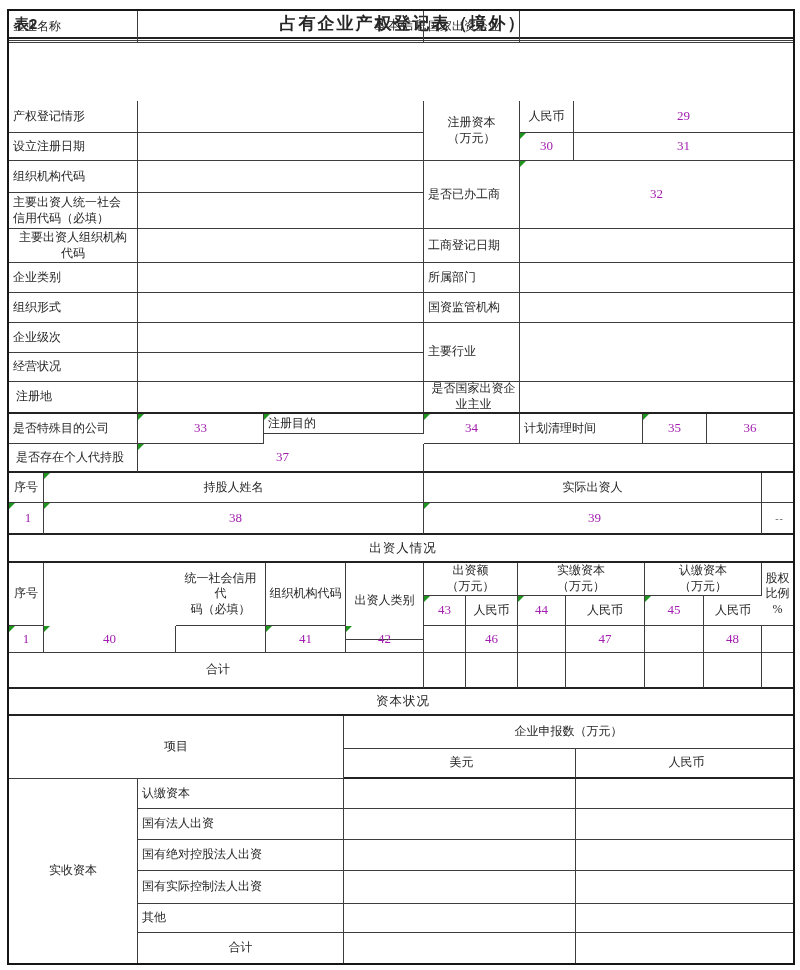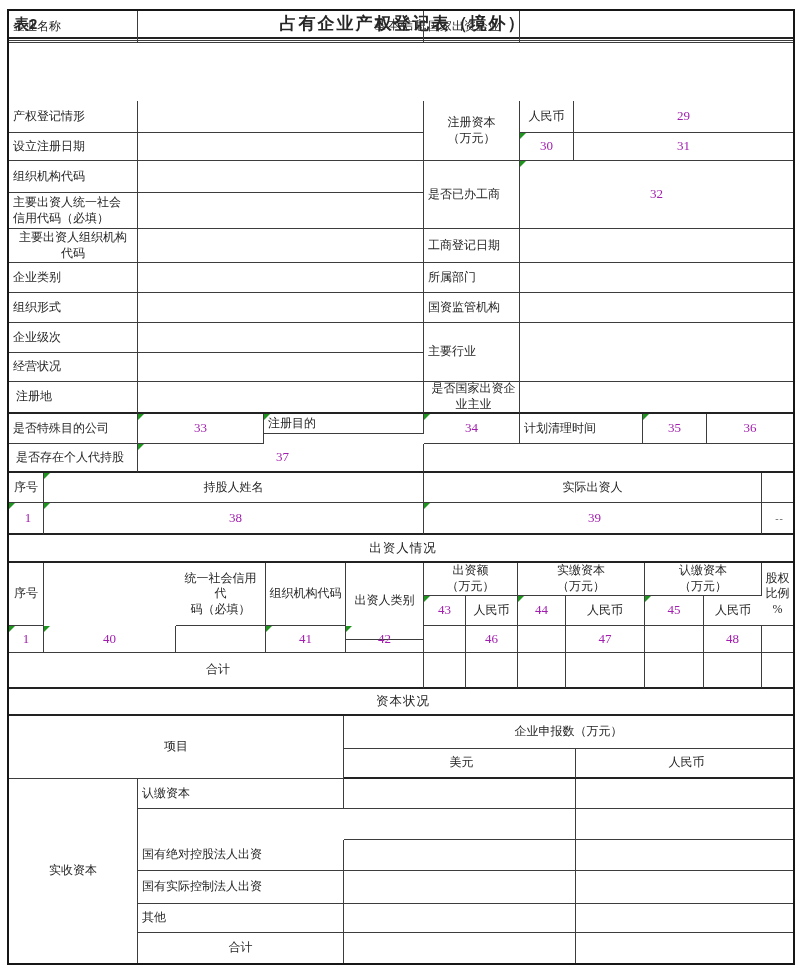--- a/index.html
+++ b/index.html
@@ -160,20 +160,21 @@
   <div class="c sec nr b2" style="left:0;top:678px;width:784px;height:27px">资本状况</div>
 
   <div class="c" style="left:0;top:705px;width:335px;height:63px">项目</div>
   <div class="c nr" style="left:335px;top:705px;width:449px;height:33px">企业申报数（万元）</div>
   <div class="c b2" style="left:335px;top:738px;width:232px;height:30px">美元</div>
   <div class="c nr b2" style="left:567px;top:738px;width:217px;height:30px">人民币</div>
 
   <div class="c nb" style="left:0;top:768px;width:129px;height:184px">实收资本</div>
 
   <div class="c lab" style="left:129px;top:768px;width:206px;height:30px">认缴资本</div>
+  <div class="c lab" style="left:129px;top:798px;width:206px;height:31px">国有法人出资</div>
   <div class="c lab" style="left:129px;top:829px;width:206px;height:31px">国有绝对控股法人出资</div>
   <div class="c lab" style="left:129px;top:860px;width:206px;height:33px">国有实际控制法人出资</div>
   <div class="c lab" style="left:129px;top:893px;width:206px;height:29px">其他</div>
   <div class="c nb" style="left:129px;top:922px;width:206px;height:30px">合计</div>
 
   <div class="c" style="left:335px;top:768px;width:232px;height:30px"></div>
   <div class="c" style="left:335px;top:798px;width:232px;height:31px"></div>
   <div class="c" style="left:335px;top:829px;width:232px;height:31px"></div>
   <div class="c" style="left:335px;top:860px;width:232px;height:33px"></div>
   <div class="c" style="left:335px;top:893px;width:232px;height:29px"></div>

